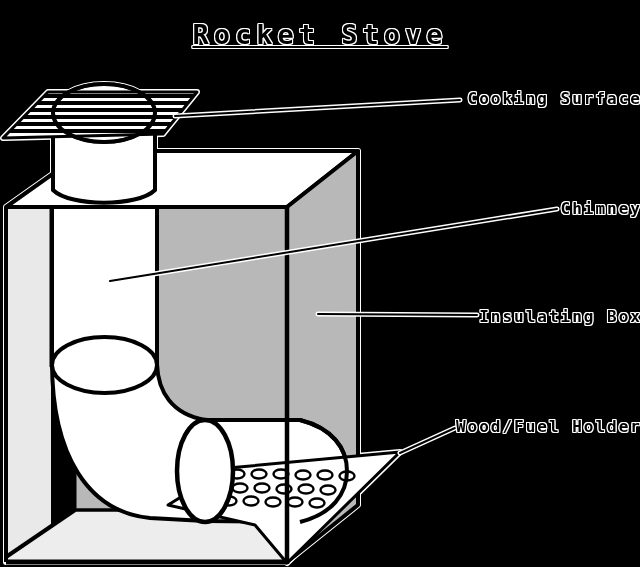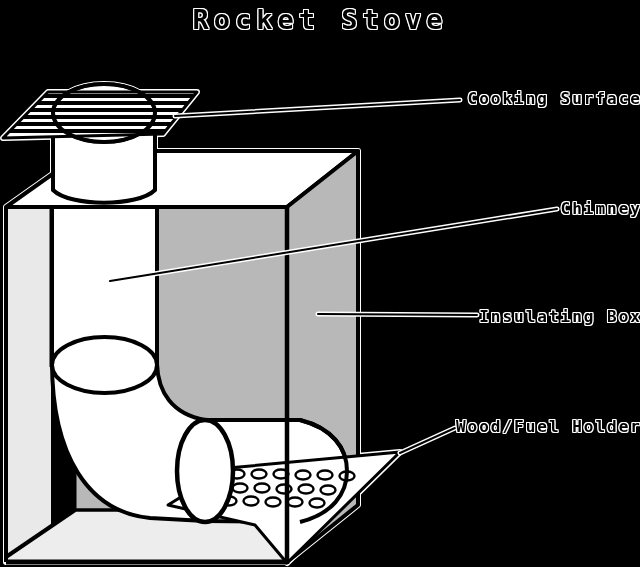--- a/index.html
+++ b/index.html
@@ -11,23 +11,23 @@
   .stage{position:absolute;inset:0;width:640px;height:567px;}
   svg{position:absolute;top:0;left:0;}
   .outlined-text{
     color:var(--c-line,#000);font-weight:bold;white-space:nowrap;
     text-shadow:
       -1px -1px 0 var(--c-halo,#fff), 0 -1px 0 var(--c-halo,#fff), 1px -1px 0 var(--c-halo,#fff),
       -1px  0   0 var(--c-halo,#fff),                              1px  0   0 var(--c-halo,#fff),
       -1px  1px 0 var(--c-halo,#fff), 0  1px 0 var(--c-halo,#fff), 1px  1px 0 var(--c-halo,#fff);
   }
   .diagram-title{
-    position:absolute;top:4px;left:0;width:100%;box-sizing:border-box;
+    position:absolute;top:19px;left:0;width:100%;box-sizing:border-box;
     text-align:center;
-    font-size:27px;letter-spacing:5px;
+    font-size:27px;letter-spacing:5px;text-decoration:underline;
   }
   .diagram-label{position:absolute;right:-2px;font-size:16px;letter-spacing:2px;}
   .lbl-cooking{top:89px;}
   .lbl-chimney{top:199px;}
   .lbl-insulating{top:307px;}
   .lbl-wood{top:417px;}
 
   .halo{stroke:var(--c-halo,#fff);fill:none;stroke-linejoin:round;stroke-linecap:round;}
   .ln{stroke:var(--c-line,#000);}
   .nofill{fill:none;}

